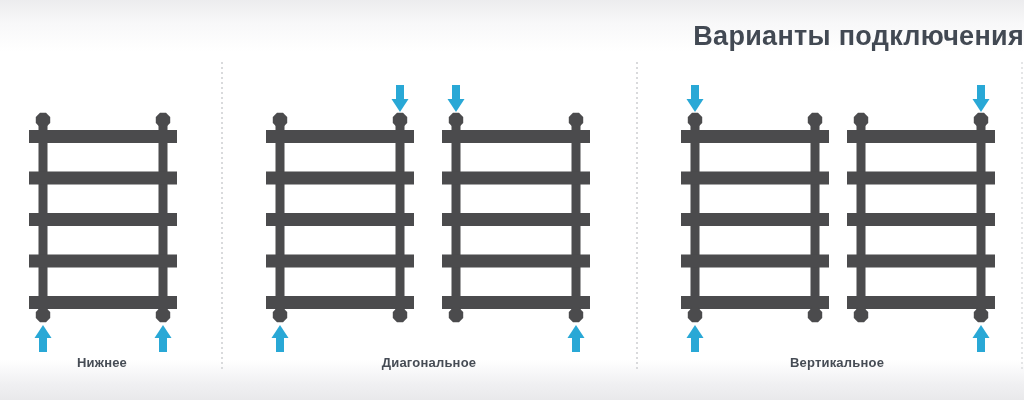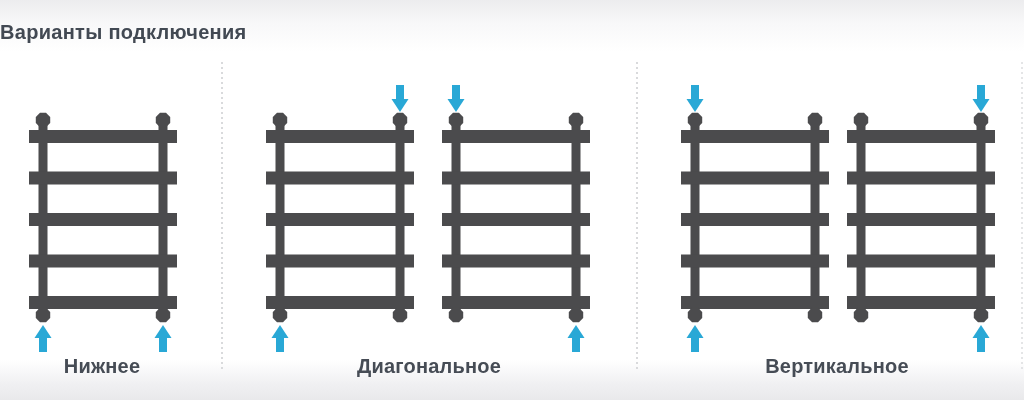--- a/index.html
+++ b/index.html
@@ -2,32 +2,32 @@
 <html style="--heading: #424953; --label: #464c55; --divider: #d9dadc;"><head>
 <meta charset="utf-8">
 <style>
   html,body{margin:0;padding:0;background:#fff;}
   .stage{
     position:relative;width:1024px;height:400px;overflow:hidden;
     font-family:"Liberation Sans",sans-serif;
     background:linear-gradient(180deg,#ececee 0%,#f8f8f9 6%,#ffffff 13%,#ffffff 90%,#f0f0f2 96%,#e9e9eb 100%);
   }
   .title{
-    position:absolute;top:21px;left:0;right:0;text-align:left;
-    font-size:20px;font-weight:700;letter-spacing:.3px;color:var(--heading,#424953);
+    position:absolute;top:21px;left:0;right:0;text-align:right;
+    font-size:27px;font-weight:700;letter-spacing:.3px;color:var(--heading,#424953);
   }
   .divider{
     position:absolute;top:62px;height:310px;width:2px;
     background:repeating-linear-gradient(to bottom,var(--divider,#d9dadc) 0 2px,transparent 2px 5px);
   }
   .divider.edge{opacity:.7;}
   .ladder{position:absolute;top:85px;width:148px;height:267px;}
   .group-label{
     position:absolute;top:355px;transform:translateX(-50%);white-space:nowrap;
-    font-size:20px;font-weight:700;letter-spacing:.2px;color:var(--label,#464c55);
+    font-size:13px;font-weight:700;letter-spacing:.2px;color:var(--label,#464c55);
   }
 </style>
 </head>
 <body>
 
 <div class="stage">
 
   <div class="title">Варианты подключения</div>
 
   <div class="divider" style="left:221px"></div>

